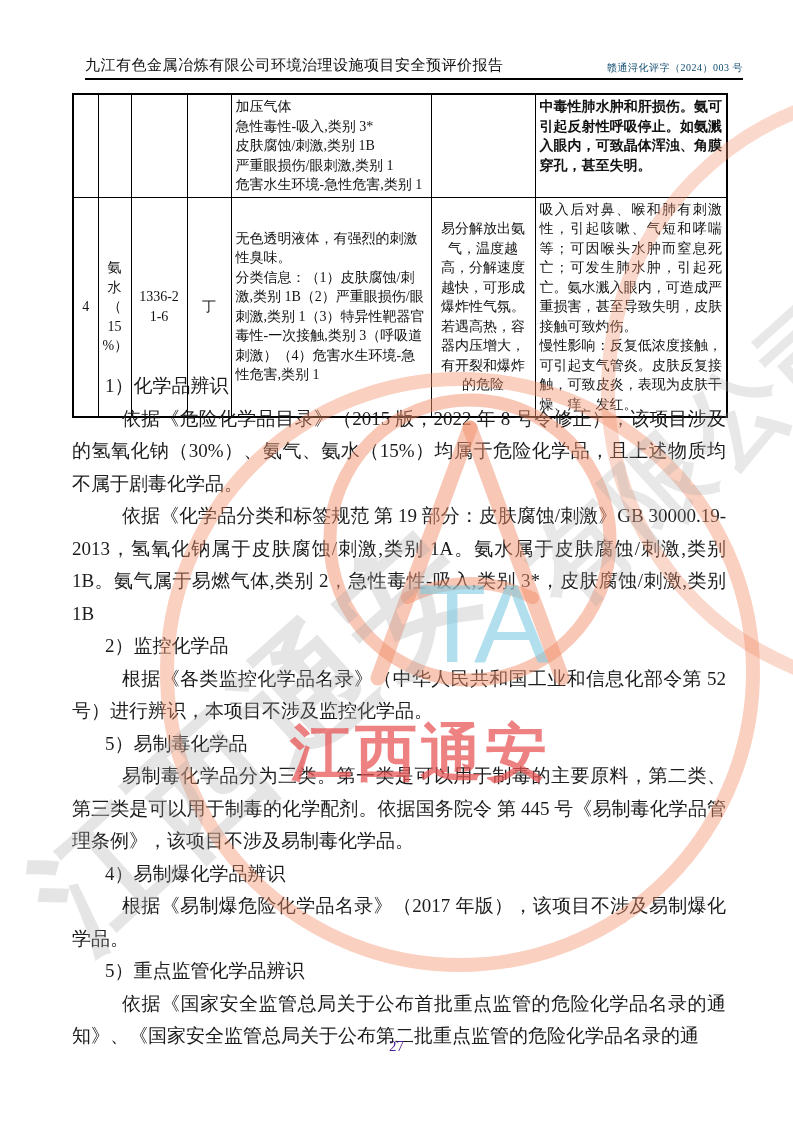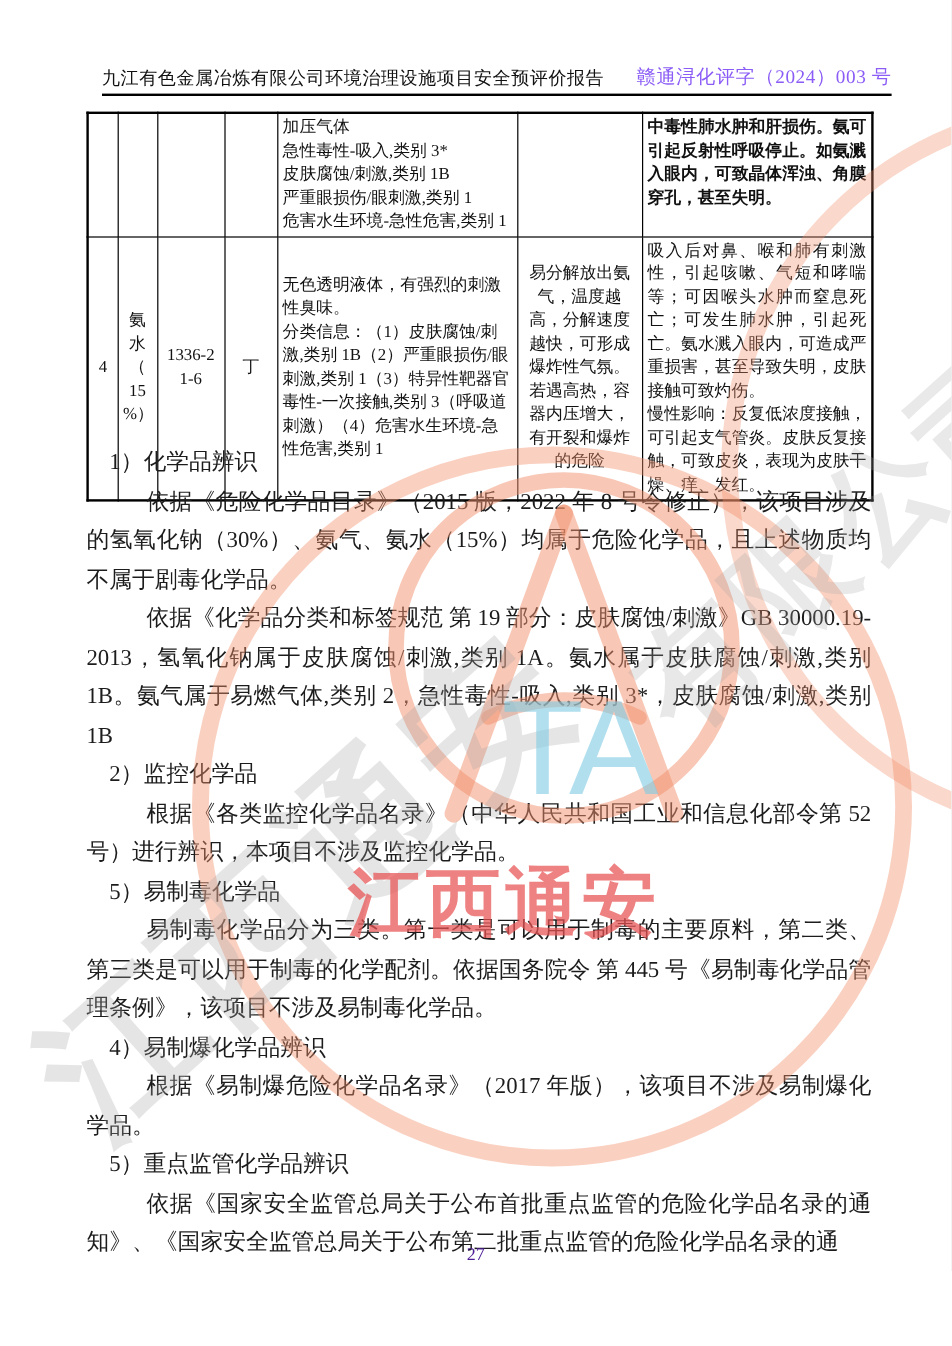--- a/index.html
+++ b/index.html
@@ -4,38 +4,38 @@
 <style>
   html,body{margin:0;padding:0;background:#e9e9e9;}
   .page{position:relative;width:793px;height:1122px;background:#ffffff;overflow:hidden;
         font-family:"Liberation Serif","DejaVu Serif",serif;color:#1a1a1a;margin:0 auto;}
 
   
   .header{position:absolute;left:85px;top:52px;width:658px;height:28px;
           border-bottom:2px solid #000;display:flex;justify-content:space-between;
           align-items:flex-end;padding-bottom:3px;box-sizing:border-box;}
   .header-left{font-size:15px;letter-spacing:0.5px;color:#111;}
-  .header-right{font-size:16px;color:#8b5cf6;letter-spacing:0.5px;}
+  .header-right{font-size:10px;color:#0c4a6e;letter-spacing:0.5px;}
 
   
   .doc-table{position:absolute;left:72px;top:93px;width:654px;border-collapse:collapse;
              table-layout:fixed;border:2px solid #000;}
   .doc-table td{border:1.5px solid #000;font-size:14px;line-height:19.5px;
                 padding:2px 4px;vertical-align:middle;color:#111;box-sizing:border-box;}
   .td-center{text-align:center;}
   .td-preline{white-space:pre-line;}
   .td-left{text-align:left;}
   .td-justify{text-align:justify;}
   .row-cont{height:95px;}
   .row-main{height:178px;}
 
   
   .body-text{position:absolute;left:72px;top:370px;width:654px;font-size:19px;
              line-height:32.5px;text-align:justify;color:#1c1c1c;}
-  .heading{margin-left:19px;}
+  .heading{margin-left:33px;}
   .para{text-indent:50px;}
 
   
   .footer{position:absolute;left:0;top:1038px;width:793px;text-align:center;
           font-size:15px;color:#4c1d95;}
 
   
   .wm{position:absolute;left:0;top:0;width:793px;height:1122px;pointer-events:none;z-index:5;}
   .wm-svg{position:absolute;left:0;top:0;}
   .wm-ta{position:absolute;left:418px;top:568px;font-family:"Liberation Sans","DejaVu Sans",sans-serif;

